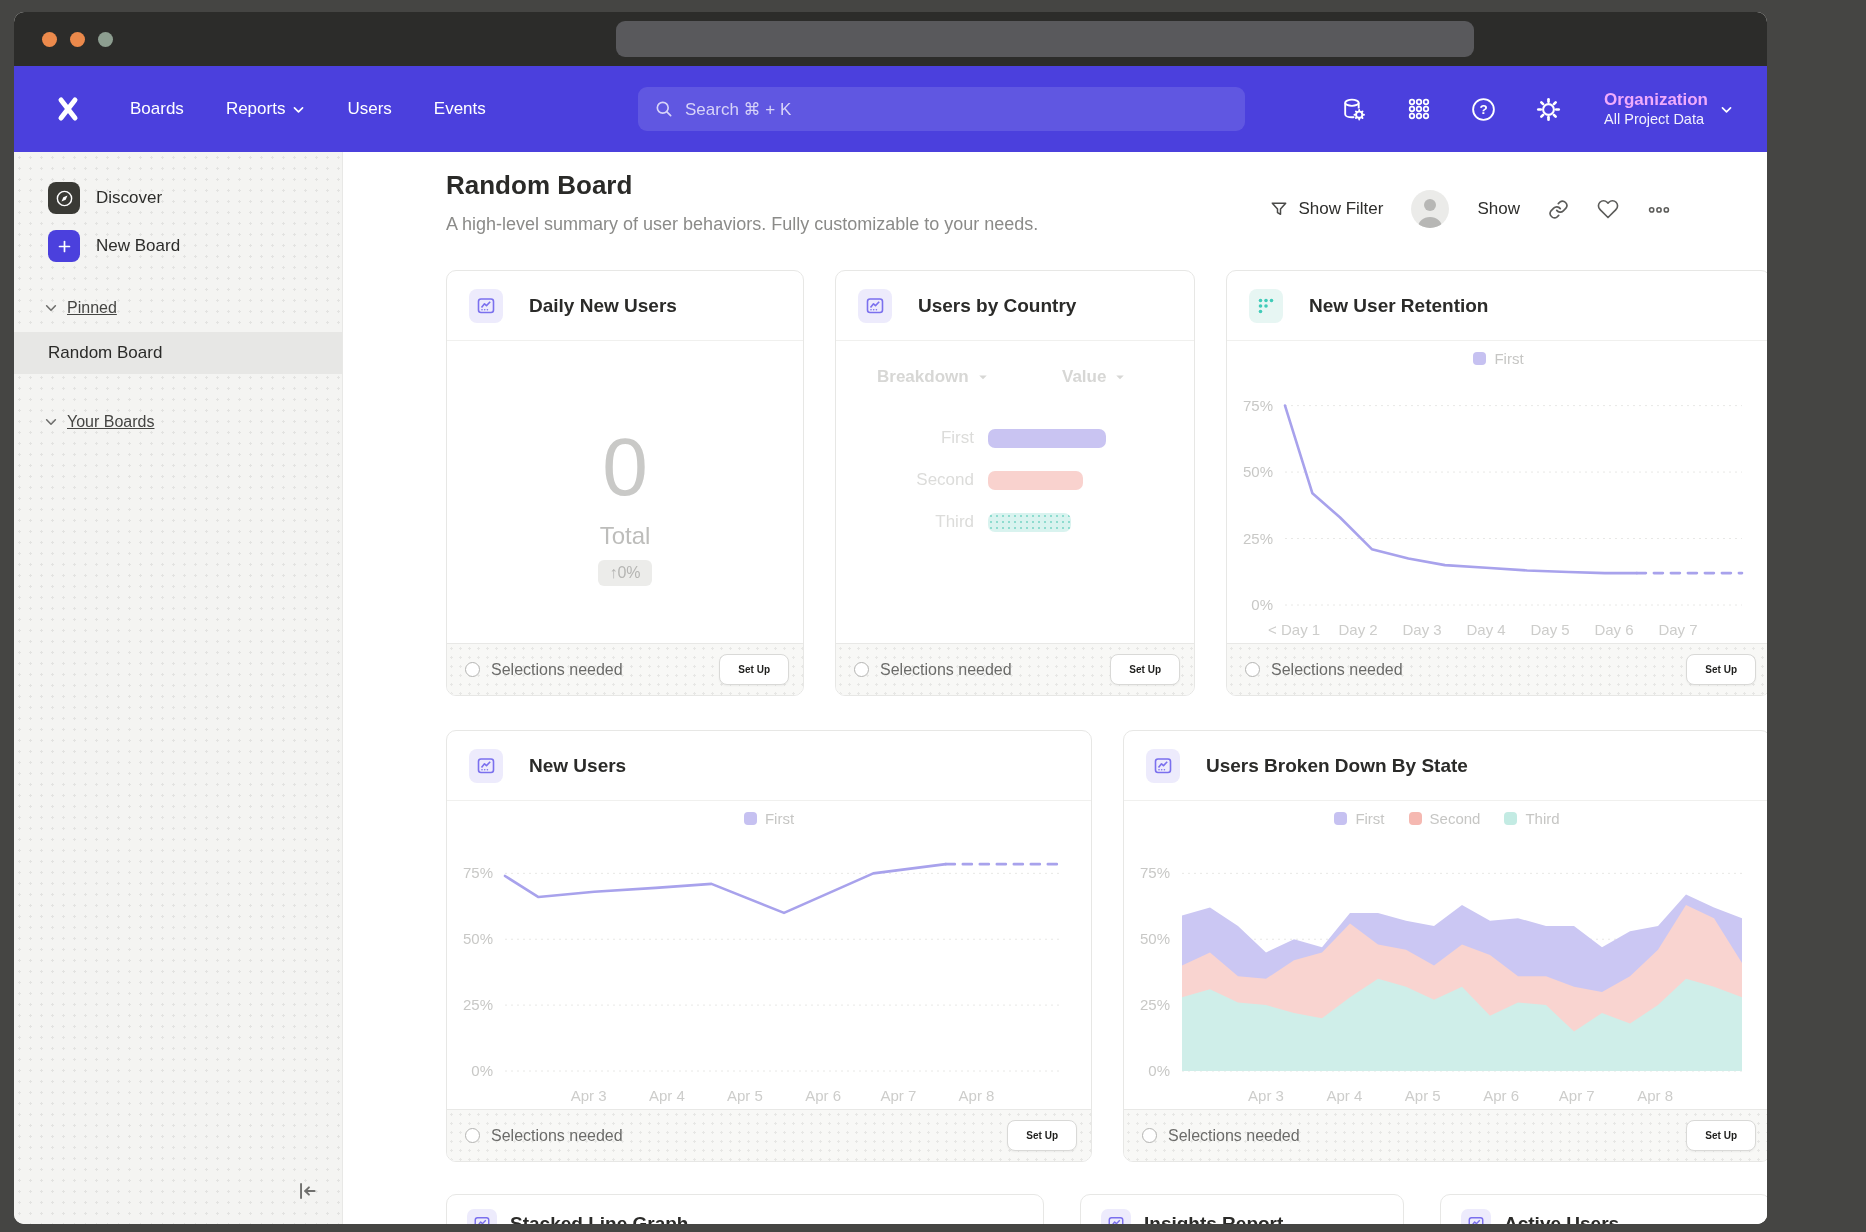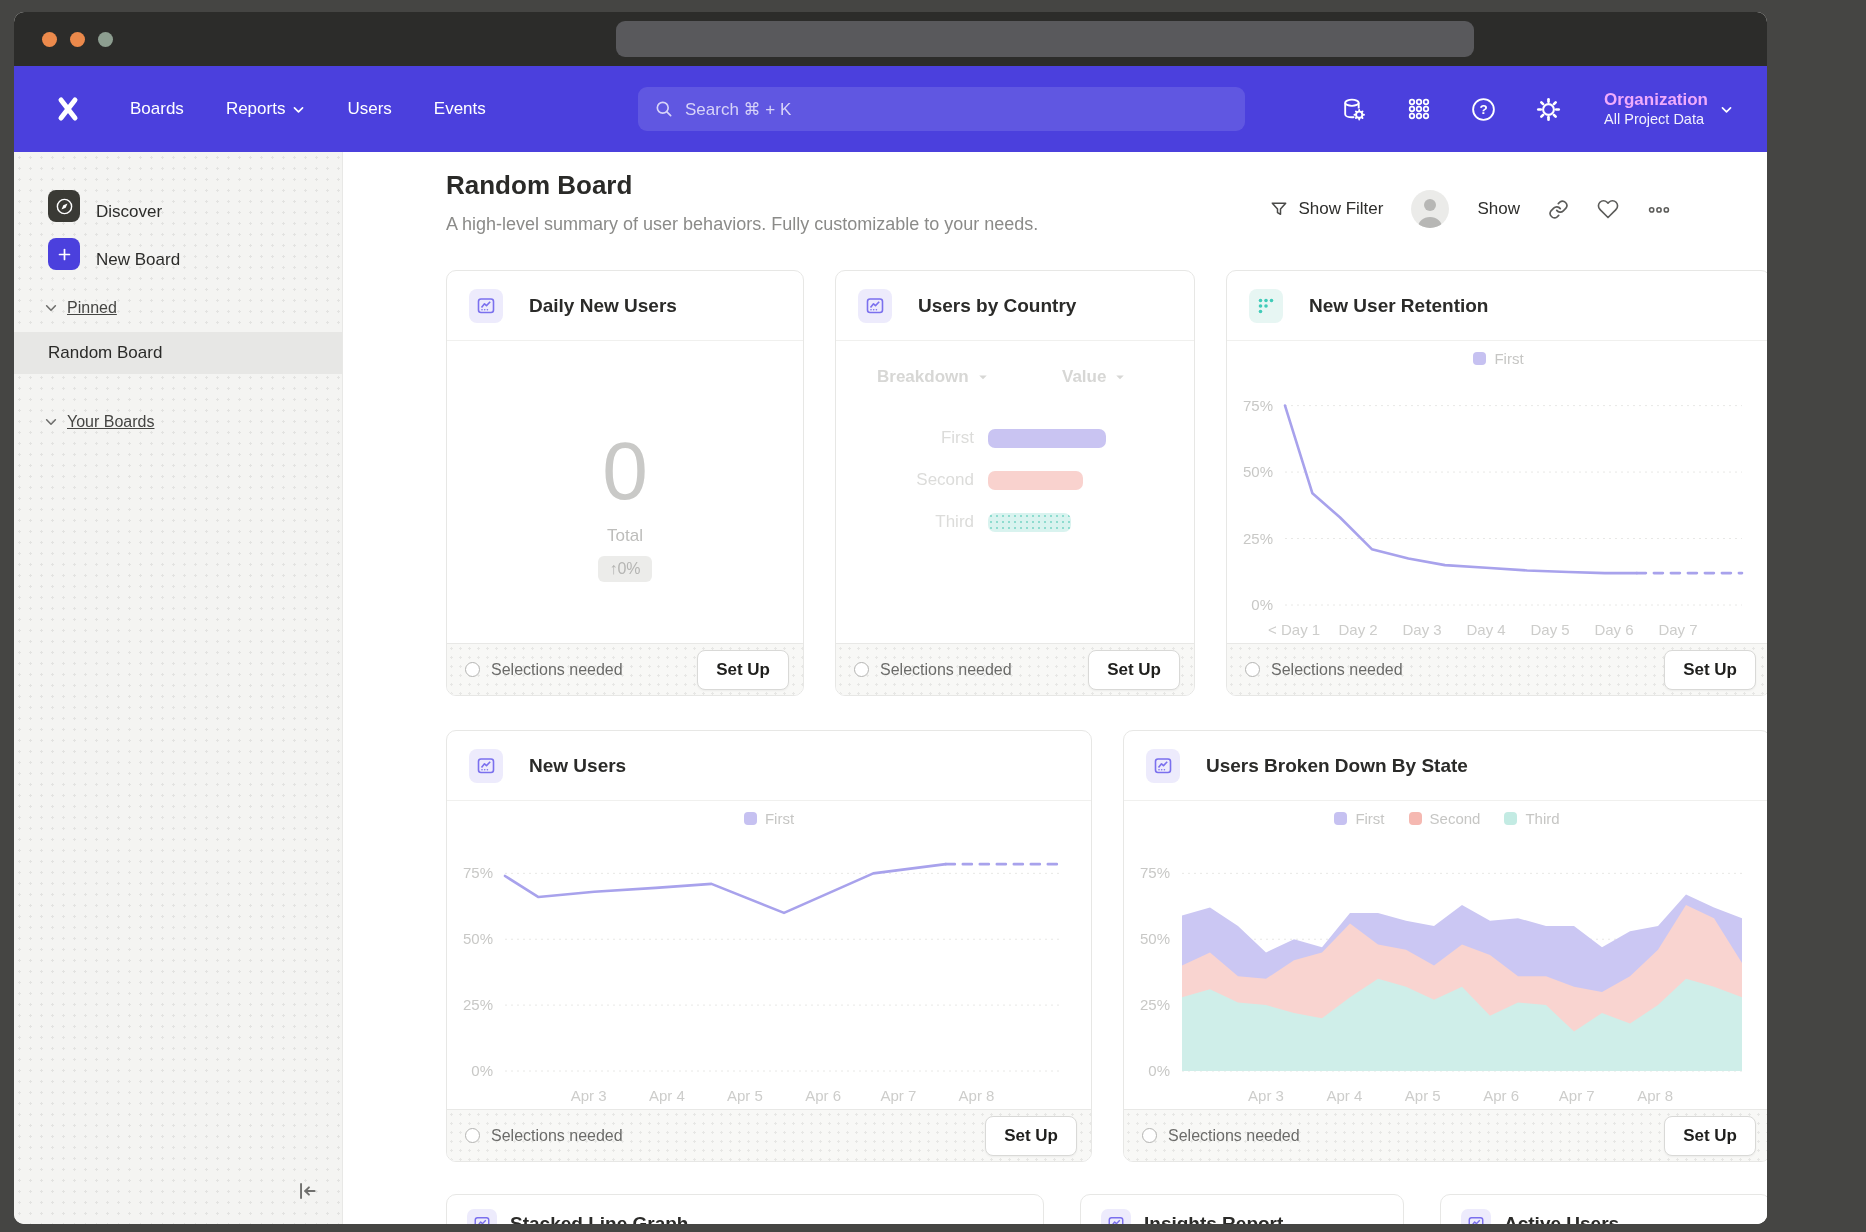--- a/index.html
+++ b/index.html
@@ -34,21 +34,21 @@
   .org-name { color:#f0abfc; font-size:17px; font-weight:700; line-height:1.25; }
   .org-sub { color:rgba(255,255,255,0.92); font-size:14.5px; line-height:1.3; }
 
   
   .content { flex:1; display:flex; min-height:0; }
 
   .sidebar { width:329px; flex:0 0 auto; background:#f4f4f2; position:relative;
              border-right:1px solid #e8e8e6;
              background-image:radial-gradient(circle, #e3e3e1 1px, transparent 1.3px);
              background-size:11px 11px; }
-  .side-item { position:absolute; left:0; width:100%; display:flex; align-items:flex-end; gap:16px;
+  .side-item { position:absolute; left:0; width:100%; display:flex; align-items:center; gap:16px;
                padding-left:34px; height:48px; cursor:pointer; }
   .chip32 { width:32px; height:32px; border-radius:8px; flex:0 0 auto;
             display:flex; align-items:center; justify-content:center; }
   .chip-dark { background:#3a3a35; }
   .chip-purple { background:#4b40dd; }
   .side-label { font-size:17px; color:#2d2d2b; font-weight:500; }
   .side-section { position:absolute; left:30px; display:flex; align-items:center; gap:9px;
                   font-size:16px; color:#454543; font-weight:500; cursor:pointer;text-decoration:underline; }
   .side-selected { position:absolute; left:0; width:100%; height:42px; background:#e7e7e5;
                    display:flex; align-items:center; padding-left:34px;
@@ -77,28 +77,28 @@
   .card-title { font-size:19px; font-weight:700; color:#2b2b29; }
   .card-body { flex:1; display:flex; flex-direction:column; min-height:0; position:relative; }
   .card-foot { height:52px; flex:0 0 auto; border-top:1px solid #e8e8e6; background:#f8f8f6;
                background-image:radial-gradient(circle, #e7e7e5 1px, transparent 1.2px);
                background-size:9px 9px;
                display:flex; align-items:center; justify-content:space-between; padding:0 14px 0 18px; }
   .foot-left { display:flex; align-items:center; gap:11px; }
   .radio { width:15px; height:15px; border-radius:50%; border:1.5px solid #b4b4b2; background:#fff; }
   .foot-label { font-size:16px; color:#6b6b69; }
   .setup-btn { background:#ffffff; border:1px solid #d9d9d7; border-radius:8px; padding:9px 18px;
-               font-size:17px; font-weight:600; color:#1f1f1d; cursor:pointer;
+               font-size:10px; font-weight:600; color:#1f1f1d; cursor:pointer;
                font-family:"Liberation Sans", sans-serif; box-shadow:0 1px 2px rgba(0,0,0,0.05); }
 
   
   .big-num-wrap { flex:1; display:flex; flex-direction:column; align-items:center;
                   justify-content:center; transform:translateY(14px); }
   .big-num { font-size:82px; font-weight:500; color:#c9c9c7; line-height:1; }
-  .big-num-label { margin-top:14px; font-size:17px; color:#bdbdbb; }
+  .big-num-label { margin-top:14px; font-size:24px; color:#bdbdbb; }
   .delta-badge { margin-top:10px; background:#ececea; border-radius:6px; padding:4px 11px;
                  font-size:16px; color:#b5b5b3; }
 
   
   .uc-dd { position:absolute; top:26px; display:flex; align-items:center; gap:8px;
            font-size:17px; color:#d7d7d5; cursor:pointer;font-weight:bold; }
   .uc-rows { margin-top:76px; display:flex; flex-direction:column; }
   .uc-row { display:flex; align-items:center; height:42px; }
   .uc-label { width:152px; text-align:right; padding-right:14px; font-size:17px; color:#dcdcda; }
   .uc-bar { height:19px; border-radius:7px; }

